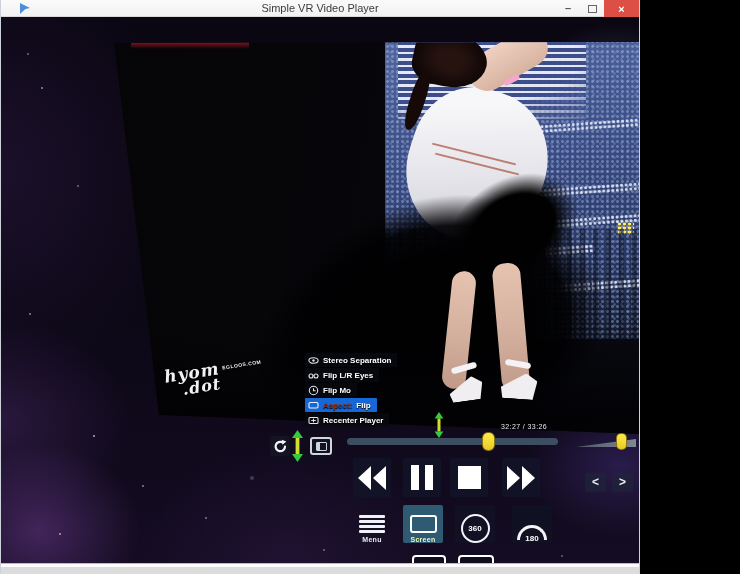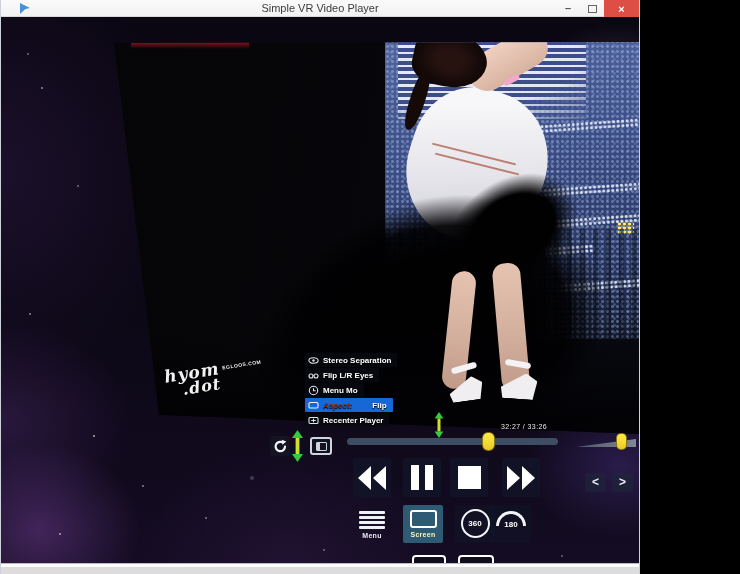--- a/index.html
+++ b/index.html
@@ -117,21 +117,21 @@
   .wm2 { font-size:16px; margin-left:16px; letter-spacing:1px; }
   .wm-suffix { font-family:"Liberation Sans", sans-serif; font-style:normal;
     font-size:5px; font-weight:bold; letter-spacing:.5px; margin-left:3px; vertical-align:4px; }
 
   
   .ctx-menu { position:absolute; left:304px; top:336px; z-index:6; }
   .ctx-row { display:flex; align-items:center; gap:4px; height:14px; margin-bottom:1px;
     width:max-content; padding:0 6px 0 3px; background:rgba(8,10,16,.80); border-radius:1px;
     color:#fff; font-size:8px; font-weight:bold; text-shadow:0 1px 1px #000; }
   .ctx-row.active { background:#1668d6; }
-  .ctx-prefix { color:#8a3018; margin-right:16px;font-style:italic; }
+  .ctx-prefix { color:#8a3018; margin-right:0; }
   .ctx-ico { width:11px; height:11px; flex:0 0 11px; display:flex; align-items:center; }
   .ctx-ico svg { width:11px; height:11px; }
 
   
   .deck { position:absolute; left:0; top:0; right:0; bottom:0; z-index:7; }
   .chip { position:absolute; display:flex; align-items:center; justify-content:center;
     background:rgba(18,26,44,.55); border-radius:2px; }
 
   .refresh-btn { left:269px; top:419px; width:20px; height:20px; background:rgba(25,32,46,.4); }
   .updown-big { position:absolute; left:290px; top:413px; }
@@ -162,34 +162,34 @@
   .tp-btn { width:38px; height:39px; top:441px; }
   .tp-rew  { left:352px; } .tp-pause{ left:402px; } .tp-stop { left:449px; } .tp-ffwd { left:501px; }
   .pause-bars { display:flex; gap:6px; } .pause-bars span { width:8px; height:25px; background:#fff; }
   .stop-sq { width:23px; height:23px; background:#fff; }
   .chev-btn { width:21px; height:19px; top:456px; color:#e8ecf2; font-size:12px; font-weight:bold;
     background:rgba(30,38,56,.6); line-height:1; padding-bottom:2px; }
   .chev-prev { left:584px; } .chev-next { left:611px; }
 
   
   .mode-tile { position:absolute; top:488px; width:40px; height:38px; display:flex;
-    flex-direction:column; align-items:center; justify-content:flex-start; gap:3px;
+    flex-direction:column; align-items:center; justify-content:flex-end; gap:3px;
     border-radius:2px; padding-top:4px; }
   .mode-label { font-size:7px; font-weight:bold; color:#e7ebf2; letter-spacing:.3px; }
   .tile-menu { left:351px; }
   .menu-bars { display:flex; flex-direction:column; gap:2px; padding-top:2px; }
   .menu-bars span { width:26px; height:3px; background:#eef1f5; border-radius:1px; }
   .tile-screen { left:402px; background:#2e5a73; }
   .tile-screen .mode-label { color:#f4f6bb; }
   .screen-ico { width:27px; height:18px; border:2.5px solid #fff; border-radius:3px; margin-top:1px; }
   .tile-360 { left:454px; background:rgba(16,22,40,.5); }
   .circle-360 { width:29px; height:29px; border:2.5px solid #f2f4f8; border-radius:50%;
     display:flex; align-items:center; justify-content:center;
     font-size:8px; font-weight:bold; color:#fff; }
-  .tile-180 { left:490px; background:rgba(16,22,40,.45); position:absolute; }
+  .tile-180 { left:511px; background:rgba(16,22,40,.45); position:absolute; }
   .arc-180 { width:30px; height:15px; border:3px solid #f2f4f8; border-bottom:none;
     border-radius:16px 16px 0 0; margin-top:2px; }
   .label-180 { margin-top:-9px; font-size:8px; font-weight:bold; color:#fff; }
 
   
   .fmt-sbs { position:absolute; left:411px; top:538px; width:34px; height:24px;
     border:2.5px solid #fff; border-radius:4px; display:flex; gap:3px;
     align-items:center; justify-content:center; background:rgba(10,14,26,.4); }
   .fmt-sbs span { width:8px; height:9px; background:#fff; }
   .fmt-ou { position:absolute; left:457px; top:538px; width:36px; height:24px;
@@ -283,21 +283,21 @@
         </span>
         <span>Flip L/R Eyes</span>
       </div>
       <div class="ctx-row">
         <span class="ctx-ico">
           <svg viewBox="0 0 11 11">
               <circle cx="5.5" cy="5.5" r="4.2" fill="none" stroke="#dfe3ea" stroke-width="1.1"></circle>
               <path d="M5.5 3.2 V5.7 H7.6" fill="none" stroke="#dfe3ea" stroke-width="1.1"></path>
             </svg>
         </span>
-        <span>Menu Mo</span>
+        <span>Flip Mo</span>
       </div>
       <div class="ctx-row active">
         <span class="ctx-ico">
           <svg viewBox="0 0 11 11">
               <rect x="1" y="2.5" width="9" height="5.5" rx="1.2" fill="none" stroke="#eef1f6" stroke-width="1.1"></rect>
             </svg>
         </span>
         <span class="ctx-prefix">Aspect:</span>
         <span>Flip</span>
       </div>

